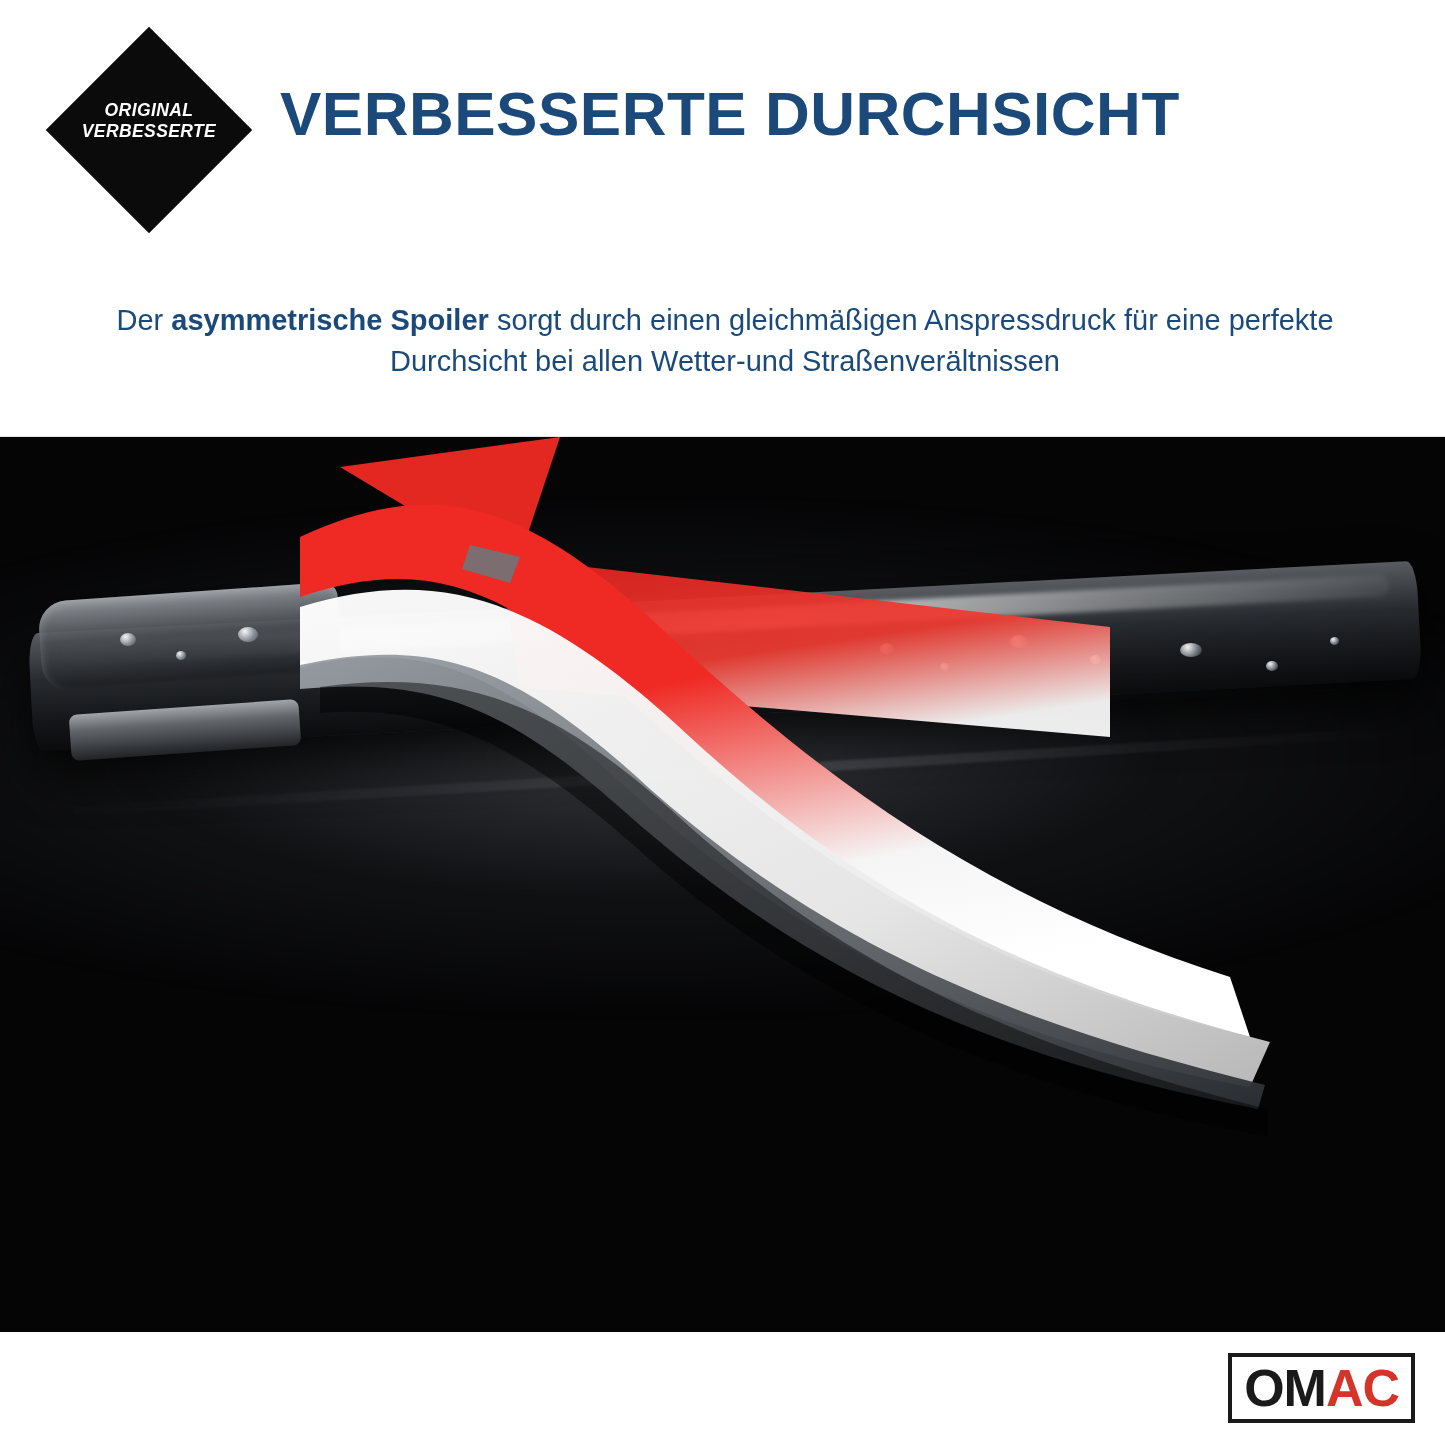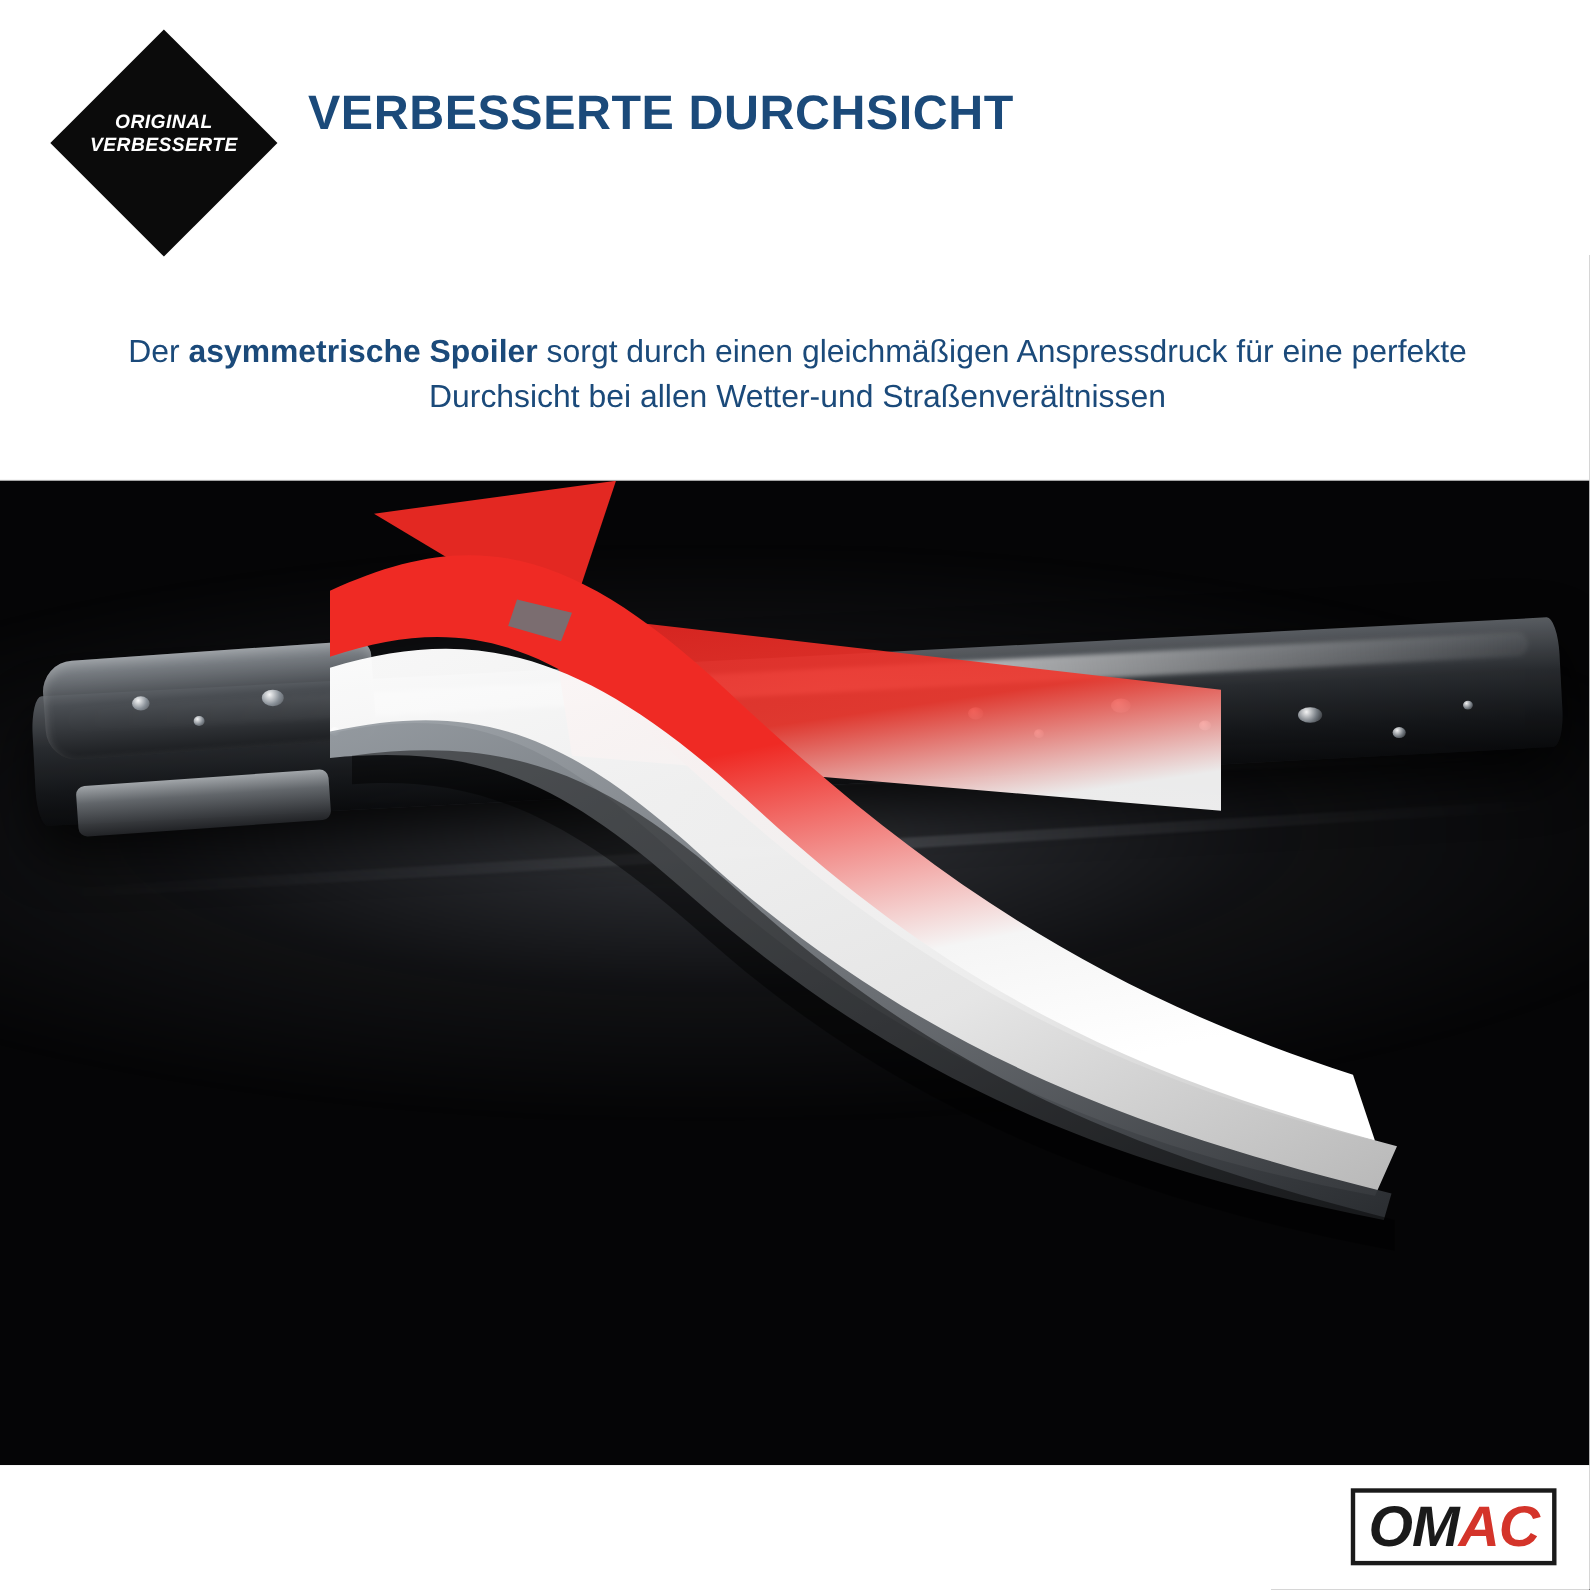--- a/index.html
+++ b/index.html
@@ -48,21 +48,21 @@
     font-weight: bold;
     font-size: 17.5px;
     line-height: 21px;
     letter-spacing: 0.4px;
   }
   .header-title {
     position: absolute;
     left: 280px; top: 78px;
     width: 1120px;
     color: #1b4a7a;
-    font-size: 44px;
+    font-size: 62px;
     font-weight: bold;
     letter-spacing: 0.5px;
     white-space: nowrap;
   }
   .header-sub {
     position: absolute;
     left: 55px; top: 300px;
     width: 1340px;
     text-align: center;
     color: #1b4a7a;
@@ -160,21 +160,20 @@
     left: 0; top: 1332px;
     width: 1445px; height: 113px;
     background: #ffffff;
   }
   .logo {
     position: absolute;
     right: 44px; top: 24px;
     height: 64px;
     display: flex;
     align-items: center;
-    font-style: italic;
   }
   .logo-text {
     font-size: 52px;
     font-weight: bold;
     letter-spacing: -1px;
     color: #1a1a1a;
     line-height: 1;
   }
   .logo-text .ac { color: #d4342a; }
   .logo-box {

